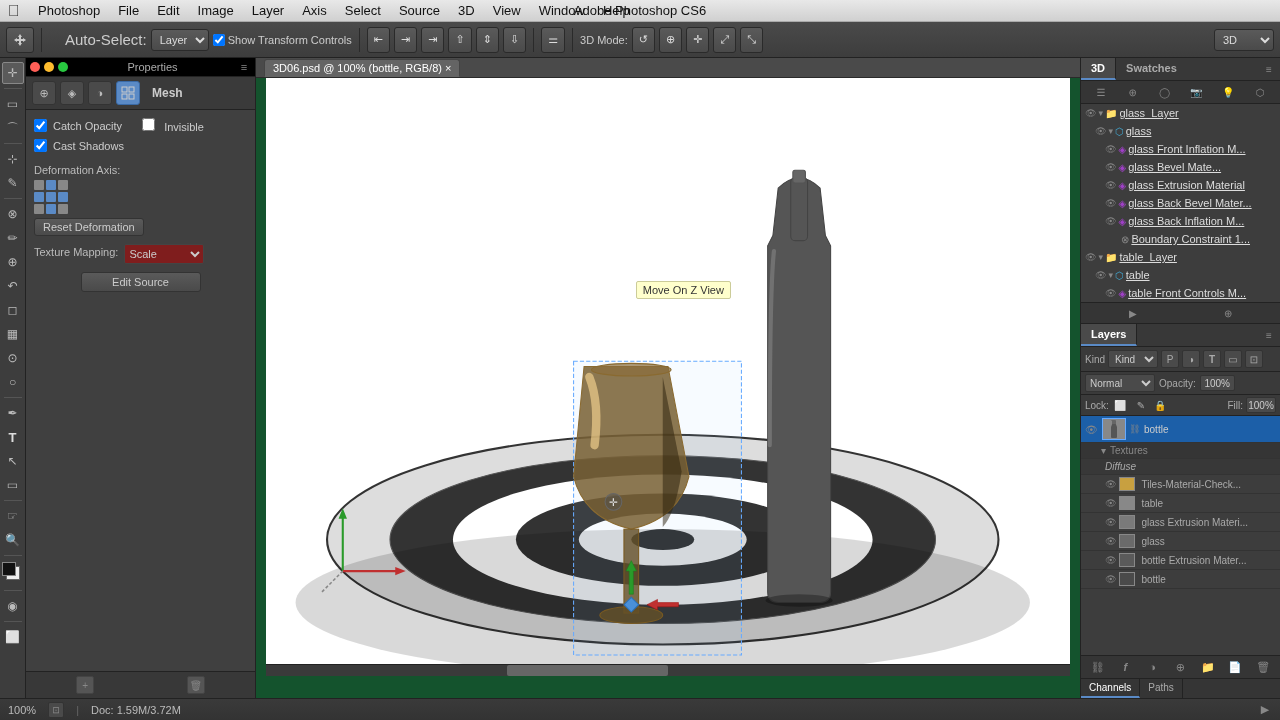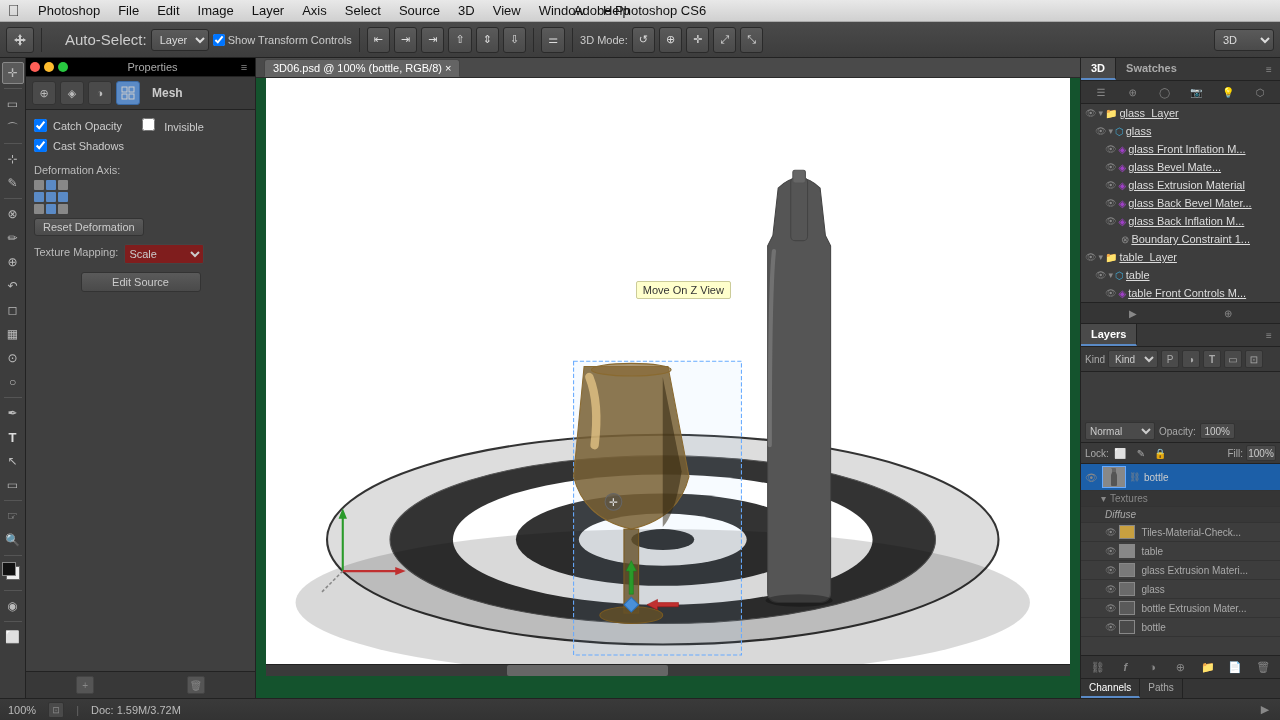--- a/index.html
+++ b/index.html
@@ -57,21 +57,21 @@
     
     
     #right-panels { width: 200px; background: #3d3d3d; border-left: 1px solid #222; display: flex; flex-direction: column; overflow: hidden; }
     .lt-item { display: flex; align-items: center; padding: 2px 4px; cursor: pointer; gap: 2px; min-height: 18px; }
     .lt-indent1 { padding-left: 14px; }
     .lt-indent2 { padding-left: 24px; }
     .lt-label { flex: 1; white-space: nowrap; overflow: hidden; text-overflow: ellipsis; text-decoration: underline; }
     .layers-toolbar { display: flex; align-items: center; padding: 3px 4px; gap: 3px; background: #3a3a3a; border-bottom: 1px solid #222; }
     .lyr-select { height: 18px; background: #4a4a4a; border: 1px solid #333; color: #ccc; font-size: 10px; border-radius: 2px; padding: 0 2px; }
     .lyr-icon-btn { width: 18px; height: 18px; background: #4a4a4a; border: 1px solid #333; border-radius: 2px; display: flex; align-items: center; justify-content: center; cursor: pointer; font-size: 10px; color: #aaa; }
-    .opacity-row { display: flex; align-items: center; padding: 2px 4px; gap: 4px; background: #3a3a3a; border-bottom: 1px solid #222; font-size: 10px; color: #aaa; margin-top: 48px; }
+    .opacity-row { display: flex; align-items: center; padding: 2px 4px; gap: 4px; background: #3a3a3a; border-bottom: 1px solid #222; font-size: 10px; color: #aaa; }
     .opacity-input { width: 35px; height: 16px; background: #4a4a4a; border: 1px solid #333; color: #ccc; font-size: 10px; text-align: center; border-radius: 2px; }
     .lock-row { display: flex; align-items: center; padding: 2px 4px; gap: 4px; background: #3a3a3a; border-bottom: 1px solid #222; font-size: 10px; color: #aaa; }
     .lock-icon { width: 16px; height: 16px; display: flex; align-items: center; justify-content: center; font-size: 10px; color: #aaa; cursor: pointer; }
     .fill-row { display: flex; align-items: center; gap: 3px; }
     .fill-input { width: 30px; height: 16px; background: #4a4a4a; border: 1px solid #333; color: #ccc; font-size: 10px; text-align: center; border-radius: 2px; }
     .layers-list { flex: 1; overflow-y: auto; background: #3d3d3d; }
     .layer-item { display: flex; align-items: center; padding: 2px 4px; gap: 3px; min-height: 24px; cursor: pointer; border-bottom: 1px solid #333; }
     .layer-item.selected { background: #1c5fa8; }
     .layer-thumb { width: 24px; height: 22px; background: #666; border: 1px solid #888; flex-shrink: 0; display: flex; align-items: center; justify-content: center; overflow: hidden; }
     .layer-name { font-size: 10px; color: #ccc; flex: 1; white-space: nowrap; overflow: hidden; text-overflow: ellipsis; }

